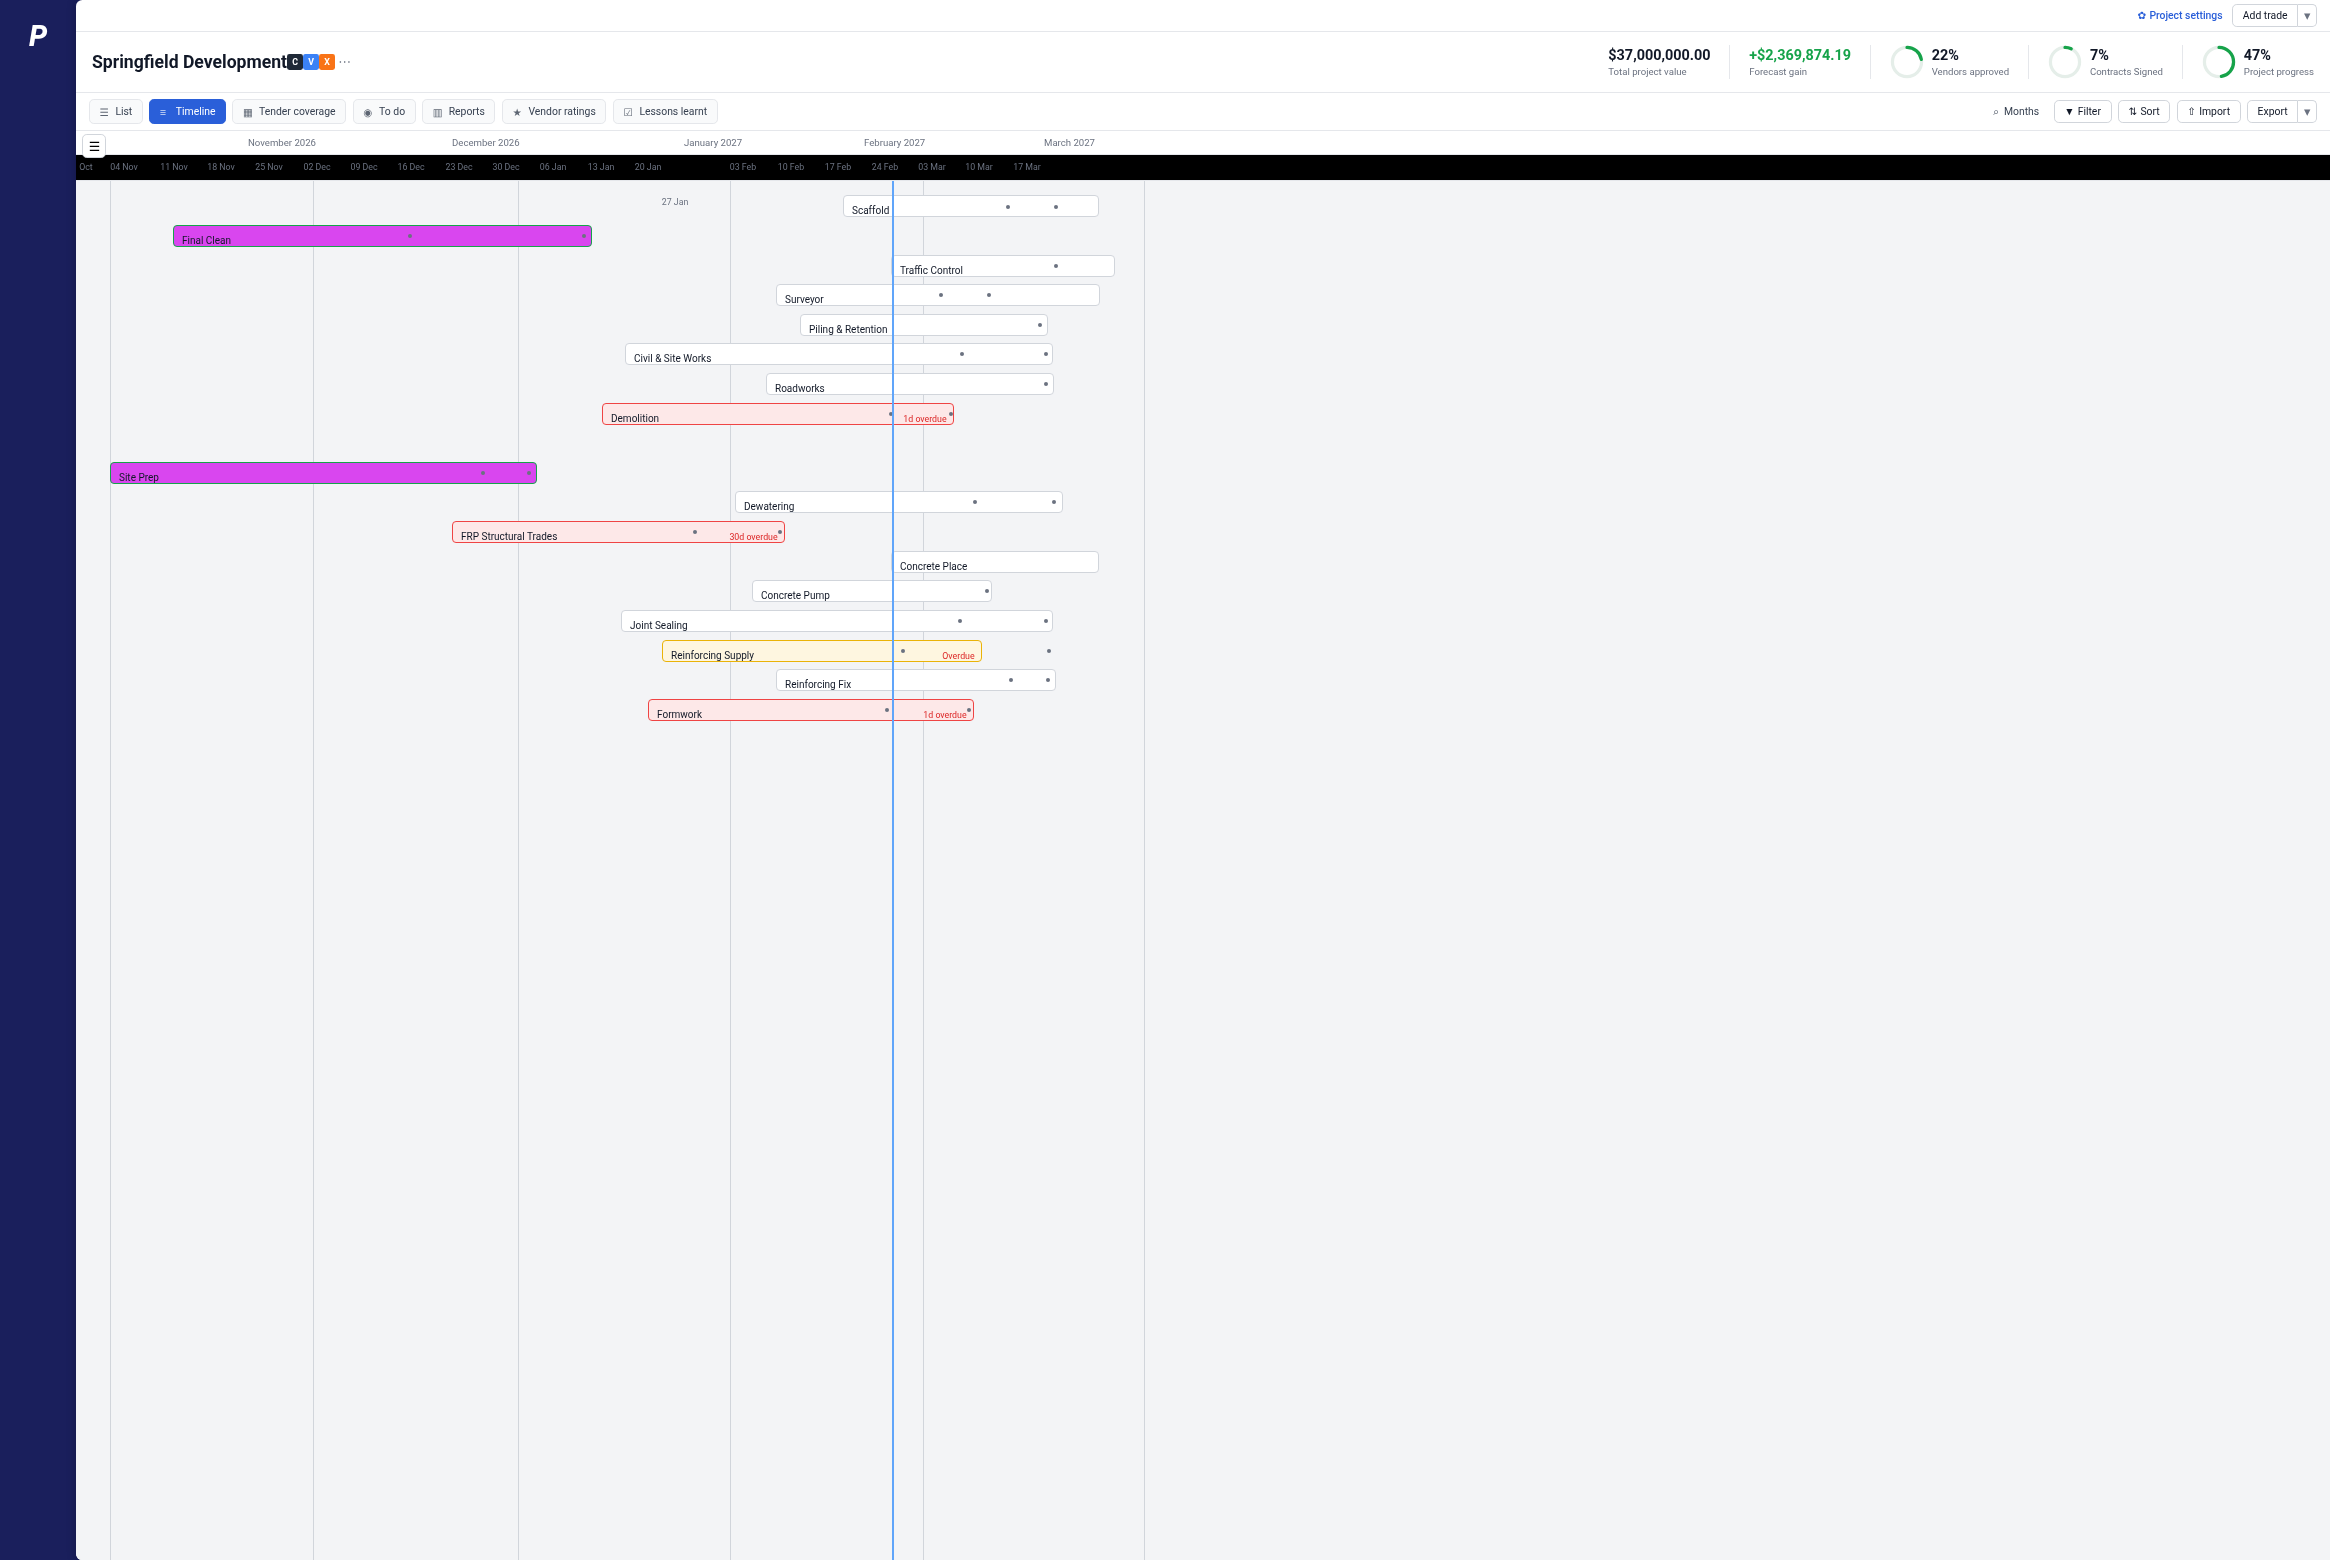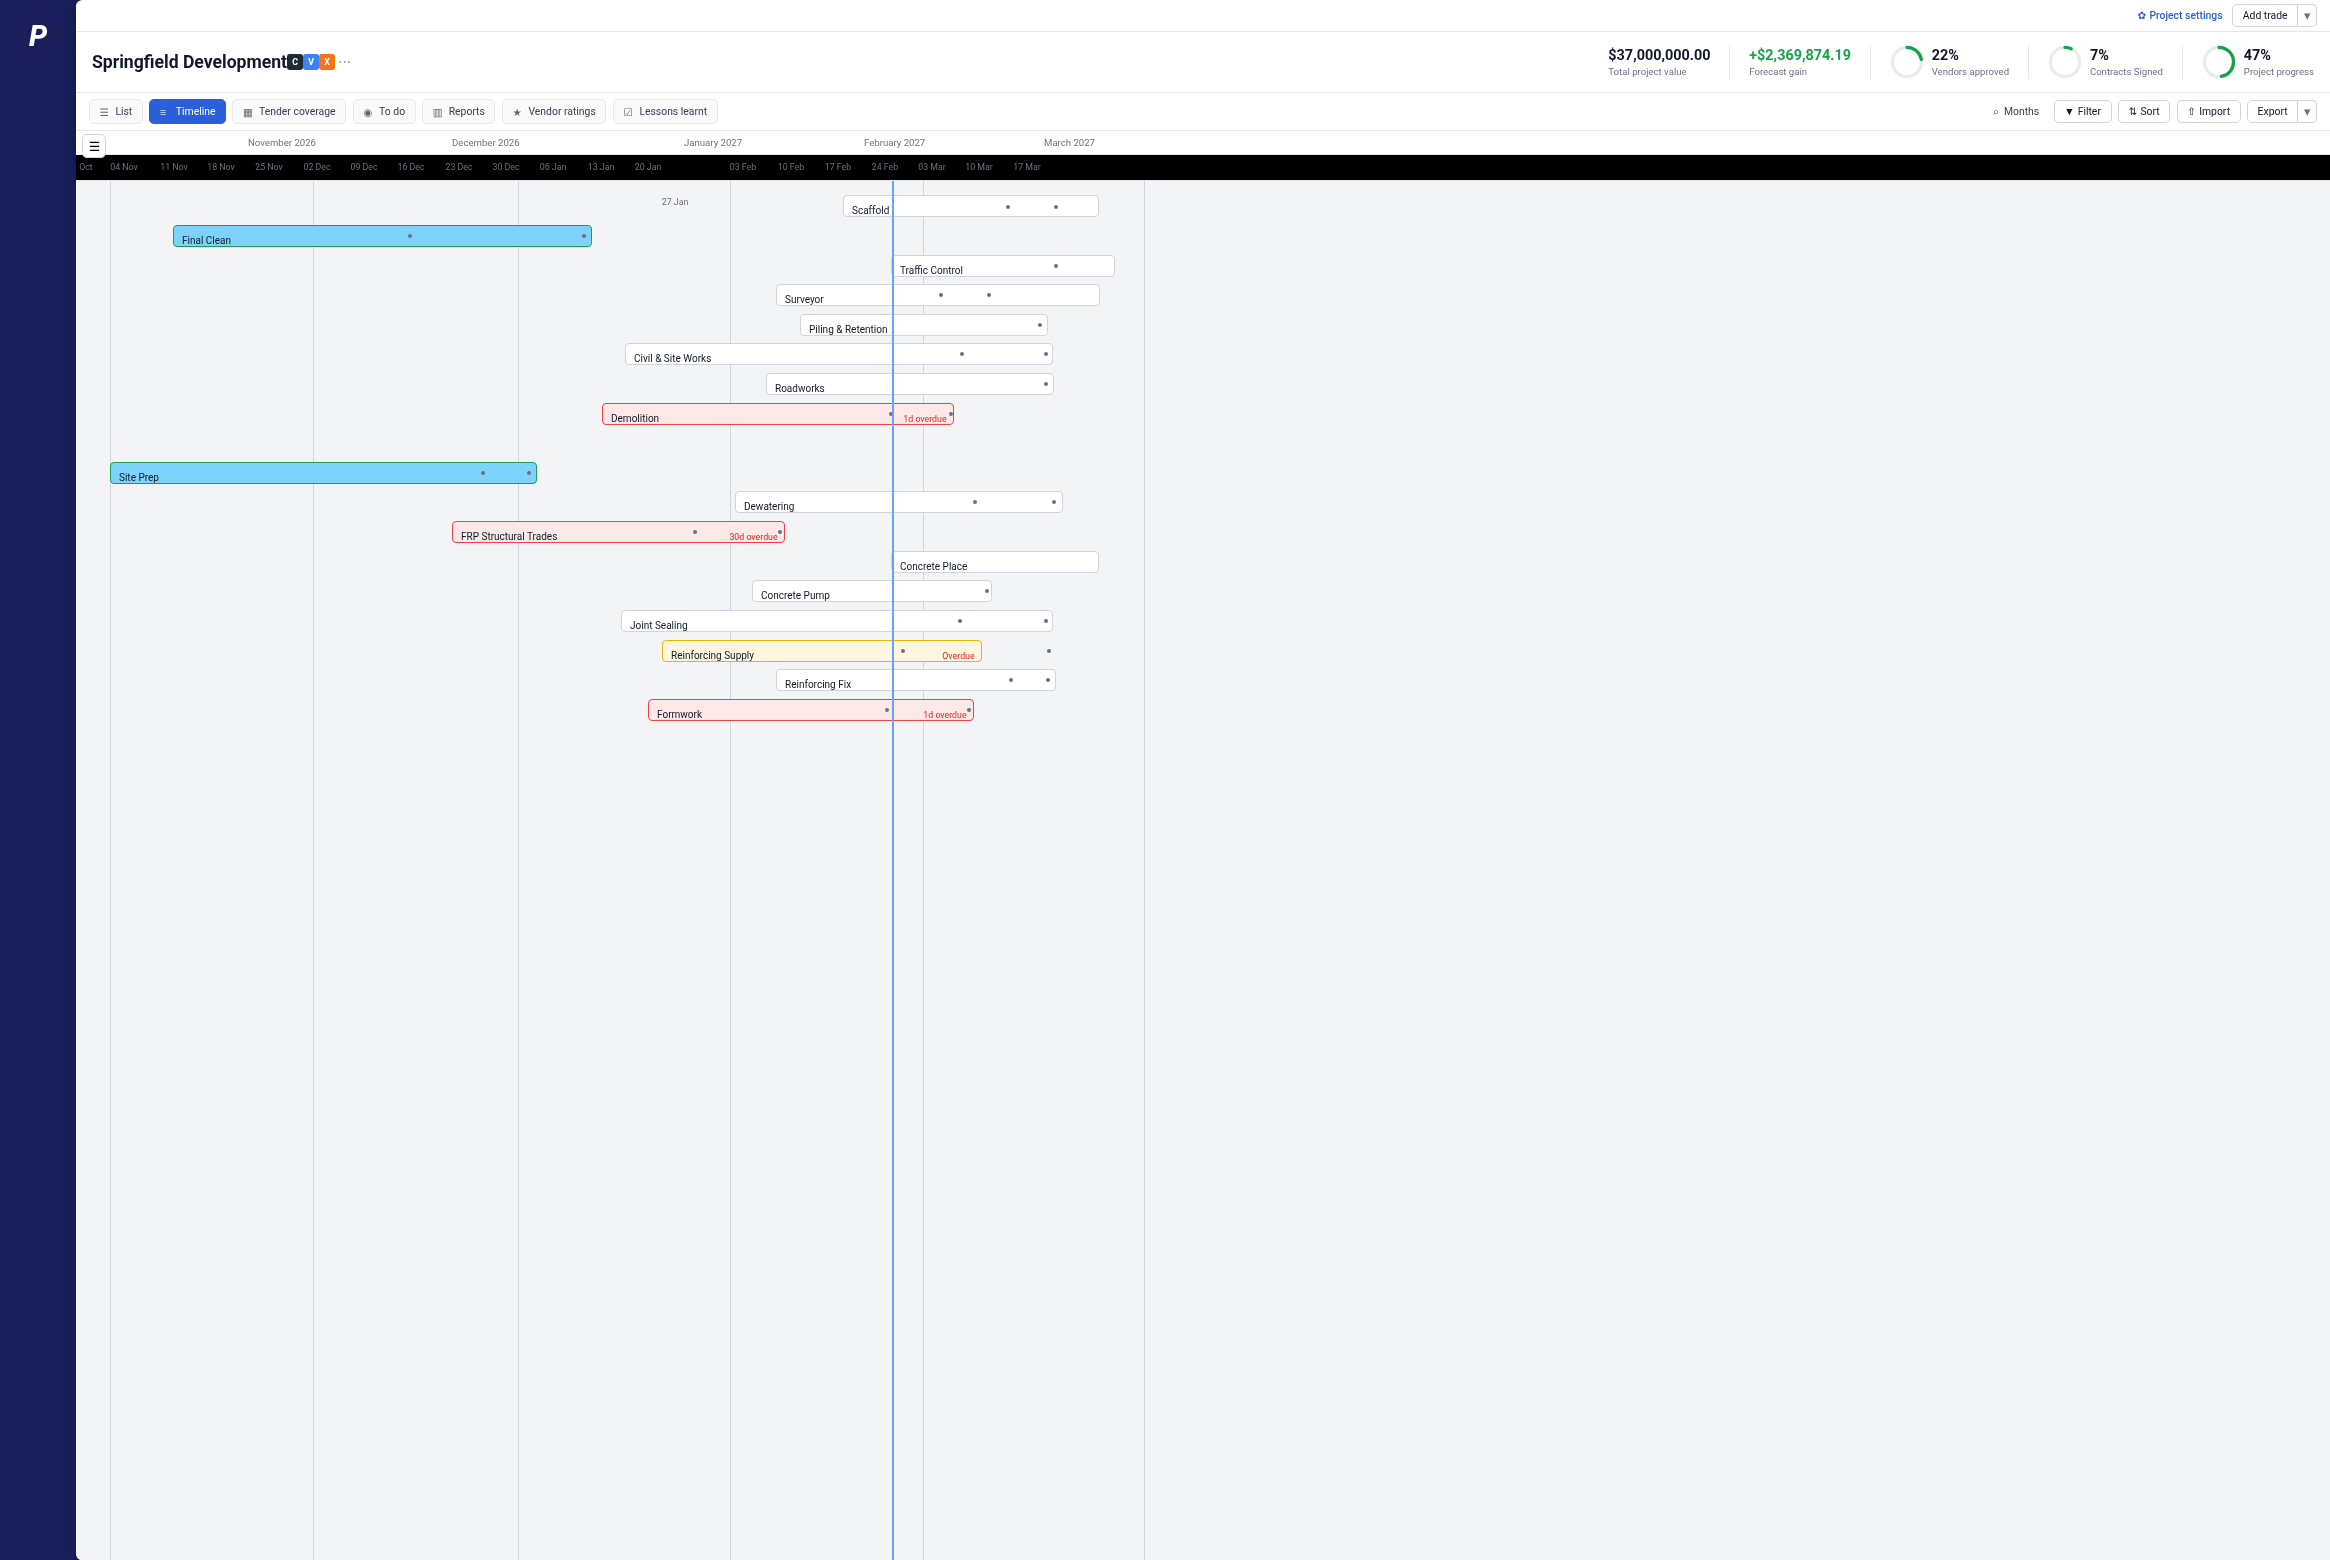--- a/index.html
+++ b/index.html
@@ -40,21 +40,21 @@
 .panel-btn { width:24px; height:24px; border:0.8px solid #d1d5db; border-radius:4.8px; background:#fff; display:flex; align-items:center; justify-content:center; position:absolute; left:6.4px; top:3.2px; z-index:5; cursor:pointer; }
 .month-label { position:absolute; font-size:9.6px; color:#6b7280; top:5.6px; }
 .days-row { height:25.6px; background:#000000; border-bottom:0.8px solid #e5e7eb; position:relative; }
 .day-label { position:absolute; font-size:8.8px; color:#6b7280; top:7.2px; transform:translateX(-50%); }
 .gantt { position:relative; flex:1; height:calc(100% - 50px); overflow:hidden; }
 .vline { position:absolute; top:0; bottom:0; width:0.8px; background:#e5e7eb; }
 .vline.month { background:#d1d5db; }
 .today-line { position:absolute; top:0; bottom:0; width:1.6px; background:#60a5fa; z-index:3; }
 .bar { position:absolute; height:22.4px; border-radius:4px; display:flex; align-items:flex-end; padding:0 8px; font-size:10px; color:#111827; cursor:pointer; white-space:nowrap; overflow:visible; }
 .bar-white { background:#fff; border:0.8px solid #d1d5db; }
-.bar-green { background:#7dd3fc; border:0.8px solid #16a34a; }
+.bar-green { background:#d946ef; border:0.8px solid #16a34a; }
 .bar-red { background:#fde8e8; border:0.8px solid #ef4444; }
 .bar-yellow { background:#fef6e0; border:0.8px solid #eab308; }
 .bar .dot { width:4px; height:4px; background:#6b7280; border-radius:50%; position:absolute; }
 .overdue-tag { position:absolute; right:6.4px; font-size:8.8px; color:#dc2626; }
 </style>
 </head>
 <body>
 
 <div class="sidebar">
   <div class="logo">P</div>

